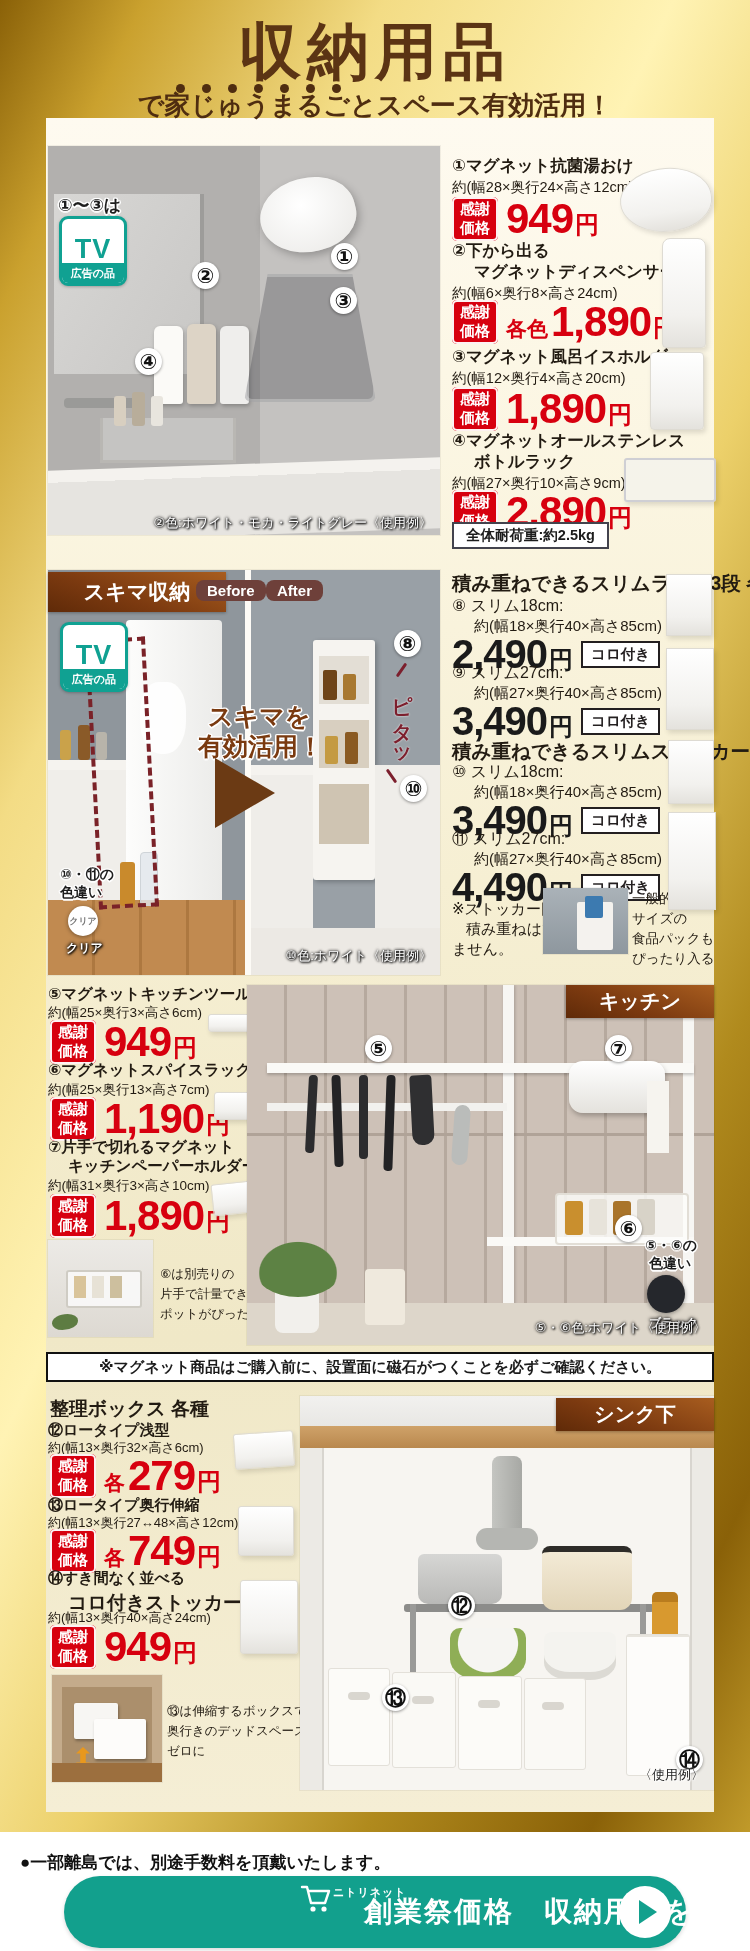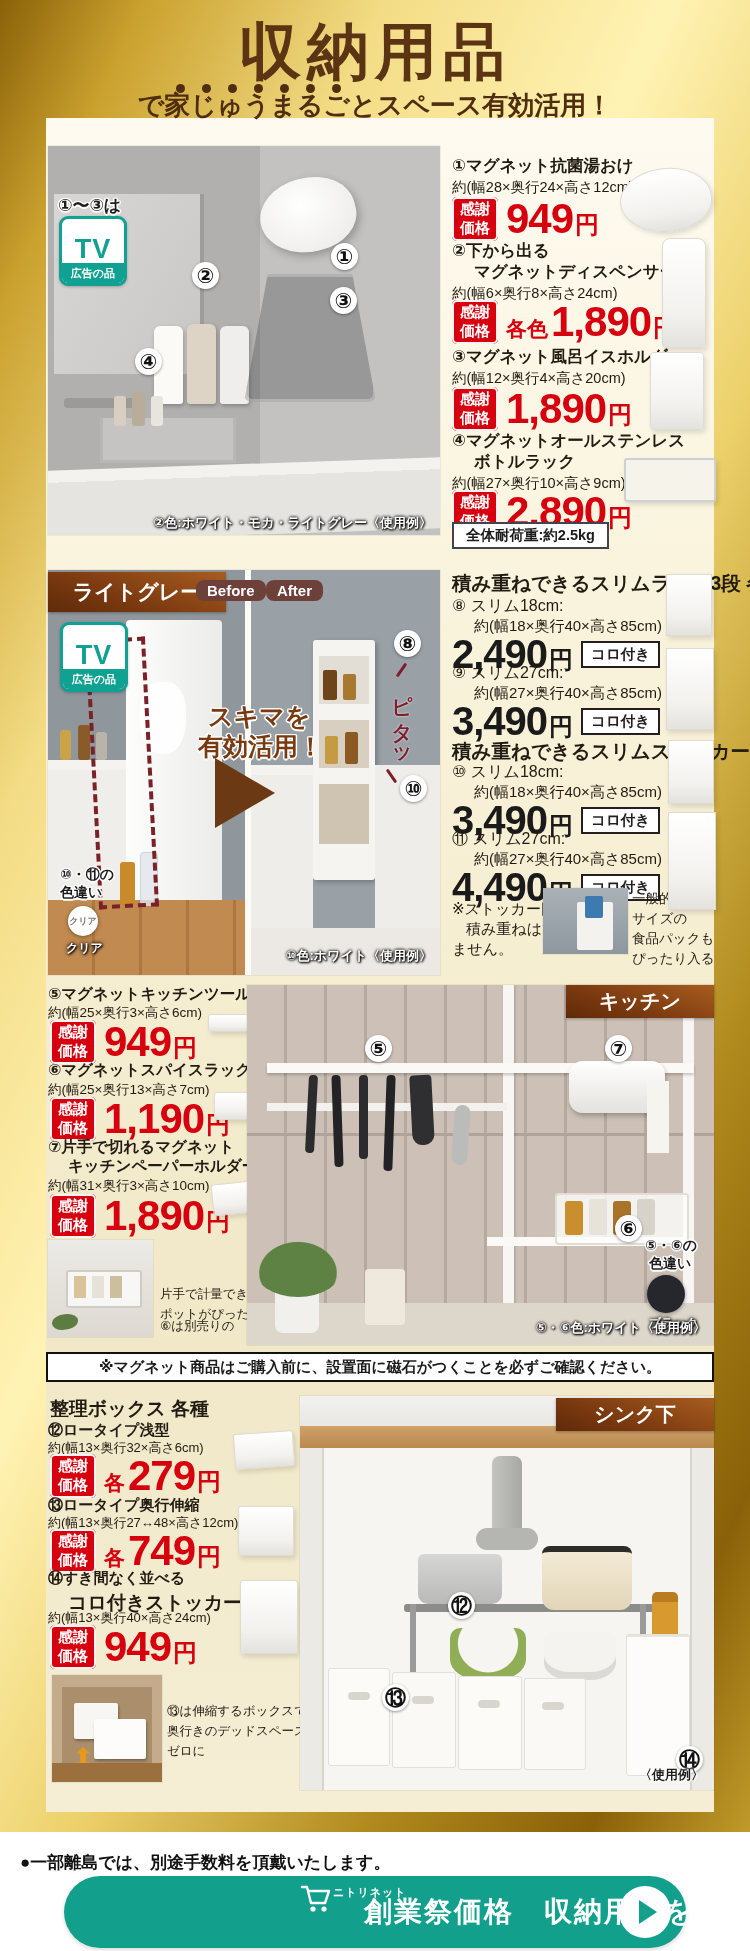--- a/index.html
+++ b/index.html
@@ -35,21 +35,21 @@
   .price .yen{font-size:24px;margin-left:2px;letter-spacing:0;}
   .price.blk{color:#1a1a1a;font-size:40px;}
   .koro{border:2px solid #231f20;background:#fff;color:#231f20;font-size:14.5px;
         font-weight:700;padding:2px 8px;white-space:nowrap;}
   .loadnote{position:absolute;border:2px solid #43434d;background:#fff;color:#1c1c1c;
             font-size:14.5px;font-weight:700;padding:2px 12px;white-space:nowrap;}
   .photo{position:absolute;overflow:hidden;box-shadow:0 0 0 1px rgba(0,0,0,.05);}
   .mk{position:absolute;width:27px;height:27px;border-radius:50%;background:#fff;
       display:flex;align-items:center;justify-content:center;font-size:21px;font-weight:700;
       color:#111;box-shadow:0 1px 3px rgba(0,0,0,.4);line-height:1;}
-  .cap{position:absolute;color:#fff;font-size:13px;font-weight:700;white-space:nowrap;
+  .cap{position:absolute;color:#fff;font-size:13px;font-weight:400;white-space:nowrap;
        text-shadow:0 0 3px #000,0 0 3px #000,1px 1px 2px #000;}
   .cap.dark{color:#1d1d1d;text-shadow:0 0 3px #fff,0 0 3px #fff,1px 1px 2px #fff;}
   .owhite{color:#fff;font-weight:800;text-shadow:0 0 3px #000,0 0 4px #000,1px 1px 2px #000;}
   .odark{color:#1d1d1d;font-weight:800;
          text-shadow:-1.5px 0 #fff,1.5px 0 #fff,0 -1.5px #fff,0 1.5px #fff,-1px -1px #fff,1px 1px #fff,-1px 1px #fff,1px -1px #fff;}
   .tv{position:absolute;width:62px;background:#fff;border:3px solid #10a192;border-radius:9px;
       overflow:hidden;text-align:center;box-shadow:0 1px 3px rgba(0,0,0,.25);}
   .tv .t{color:#10a192;font-weight:800;font-size:27px;line-height:1.05;padding-top:16px;letter-spacing:1px;}
   .tv .b{background:#10a192;color:#fff;font-size:11px;font-weight:800;padding:3px 0 2px;white-space:nowrap;}
   .thumb{position:absolute;background:linear-gradient(180deg,#ffffff 0%,#f2f1ee 70%,#e4e2dd 100%);
@@ -243,21 +243,21 @@
       </div>
     <div class="abs odark" style="left:12px;top:296px;font-size:14px;">⑩・⑪の</div>
     <div class="abs odark" style="left:12px;top:314px;font-size:14px;">色違い</div>
     <div class="shape" style="left:20px;top:336px;width:30px;height:30px;border-radius:50%;background:#fff;box-shadow:0 1px 4px rgba(0,0,0,.4);
                 display:flex;align-items:center;justify-content:center;font-size:9px;font-weight:800;color:#777;">
       <span>クリア</span>
       </div>
     <div class="abs owhite" style="left:18px;top:370px;font-size:12px;">クリア</div>
     <div class="cap" style="right:8px;bottom:10px;">⑩色:ホワイト〈使用例〉</div>
   </div>
-  <div class="sec-label abs" style="left:48px;top:572px;width:150px;">ライトグレー</div>
+  <div class="sec-label abs" style="left:48px;top:572px;width:150px;">スキマ収納</div>
   <div class="ba" style="left:196px;top:580px;">Before</div>
   <div class="ba" style="left:266px;top:580px;">After</div>
   <div class="tv" style="left:60px;top:622px;">
     <div class="t">TV</div>
     <div class="b">広告の品</div>
   </div>
   <div class="abs odark" style="left:208px;top:700px;font-size:25px;color:#7a3a10;">スキマを</div>
   <div class="abs odark" style="left:198px;top:730px;font-size:25px;color:#7a3a10;">有効活用！</div>
   <div class="playbtn" style="left:215px;top:758px;"></div>
 
@@ -365,21 +365,21 @@
   </div>
   <div class="thumb" style="left:212px;top:1182px;width:48px;height:30px;border-radius:3px;transform:rotate(-6deg);"></div>
 
   <div class="photo" style="left:48px;top:1240px;width:105px;height:97px;background:linear-gradient(180deg,#eceae6,#ddd9d2);">
     <div class="shape" style="left:18px;top:30px;width:72px;height:34px;background:rgba(250,250,250,.85);border:2px solid #cfccc4;border-radius:3px;"></div>
     <div class="shape" style="left:26px;top:36px;width:12px;height:22px;background:#d9c49a;"></div>
     <div class="shape" style="left:44px;top:36px;width:12px;height:22px;background:#e7e2d6;"></div>
     <div class="shape" style="left:62px;top:36px;width:12px;height:22px;background:#cdbf9e;"></div>
     <div class="shape" style="left:4px;top:74px;width:26px;height:16px;background:#5d7c42;border-radius:60% 40% 60% 40%;"></div>
   </div>
-  <div class="small-note" style="left:160px;top:1318px;">⑥は別売りの</div>
+  <div class="small-note" style="left:160px;top:1266px;">⑥は別売りの</div>
   <div class="small-note" style="left:160px;top:1286px;">片手で計量できる</div>
   <div class="small-note" style="left:160px;top:1306px;">ポットがぴったり収まる</div>
 
   <div class="photo" style="left:247px;top:985px;width:467px;height:360px;
               background:repeating-linear-gradient(90deg,#cdc1b7 0 37px,#b6a99e 37px 40px);">
     <div class="shape" style="left:0;top:148px;width:467px;height:3px;background:#b0a398;"></div>
     <div class="shape" style="left:256px;top:0;width:11px;height:330px;background:#f7f6f3;box-shadow:1px 0 3px rgba(0,0,0,.2);"></div>
     <div class="shape" style="left:436px;top:0;width:11px;height:330px;background:#f7f6f3;"></div>
     <div class="shape" style="left:20px;top:78px;width:427px;height:10px;background:#faf9f6;box-shadow:0 2px 3px rgba(0,0,0,.2);"></div>
     <div class="shape" style="left:20px;top:118px;width:240px;height:8px;background:#f2f1ee;"></div>

